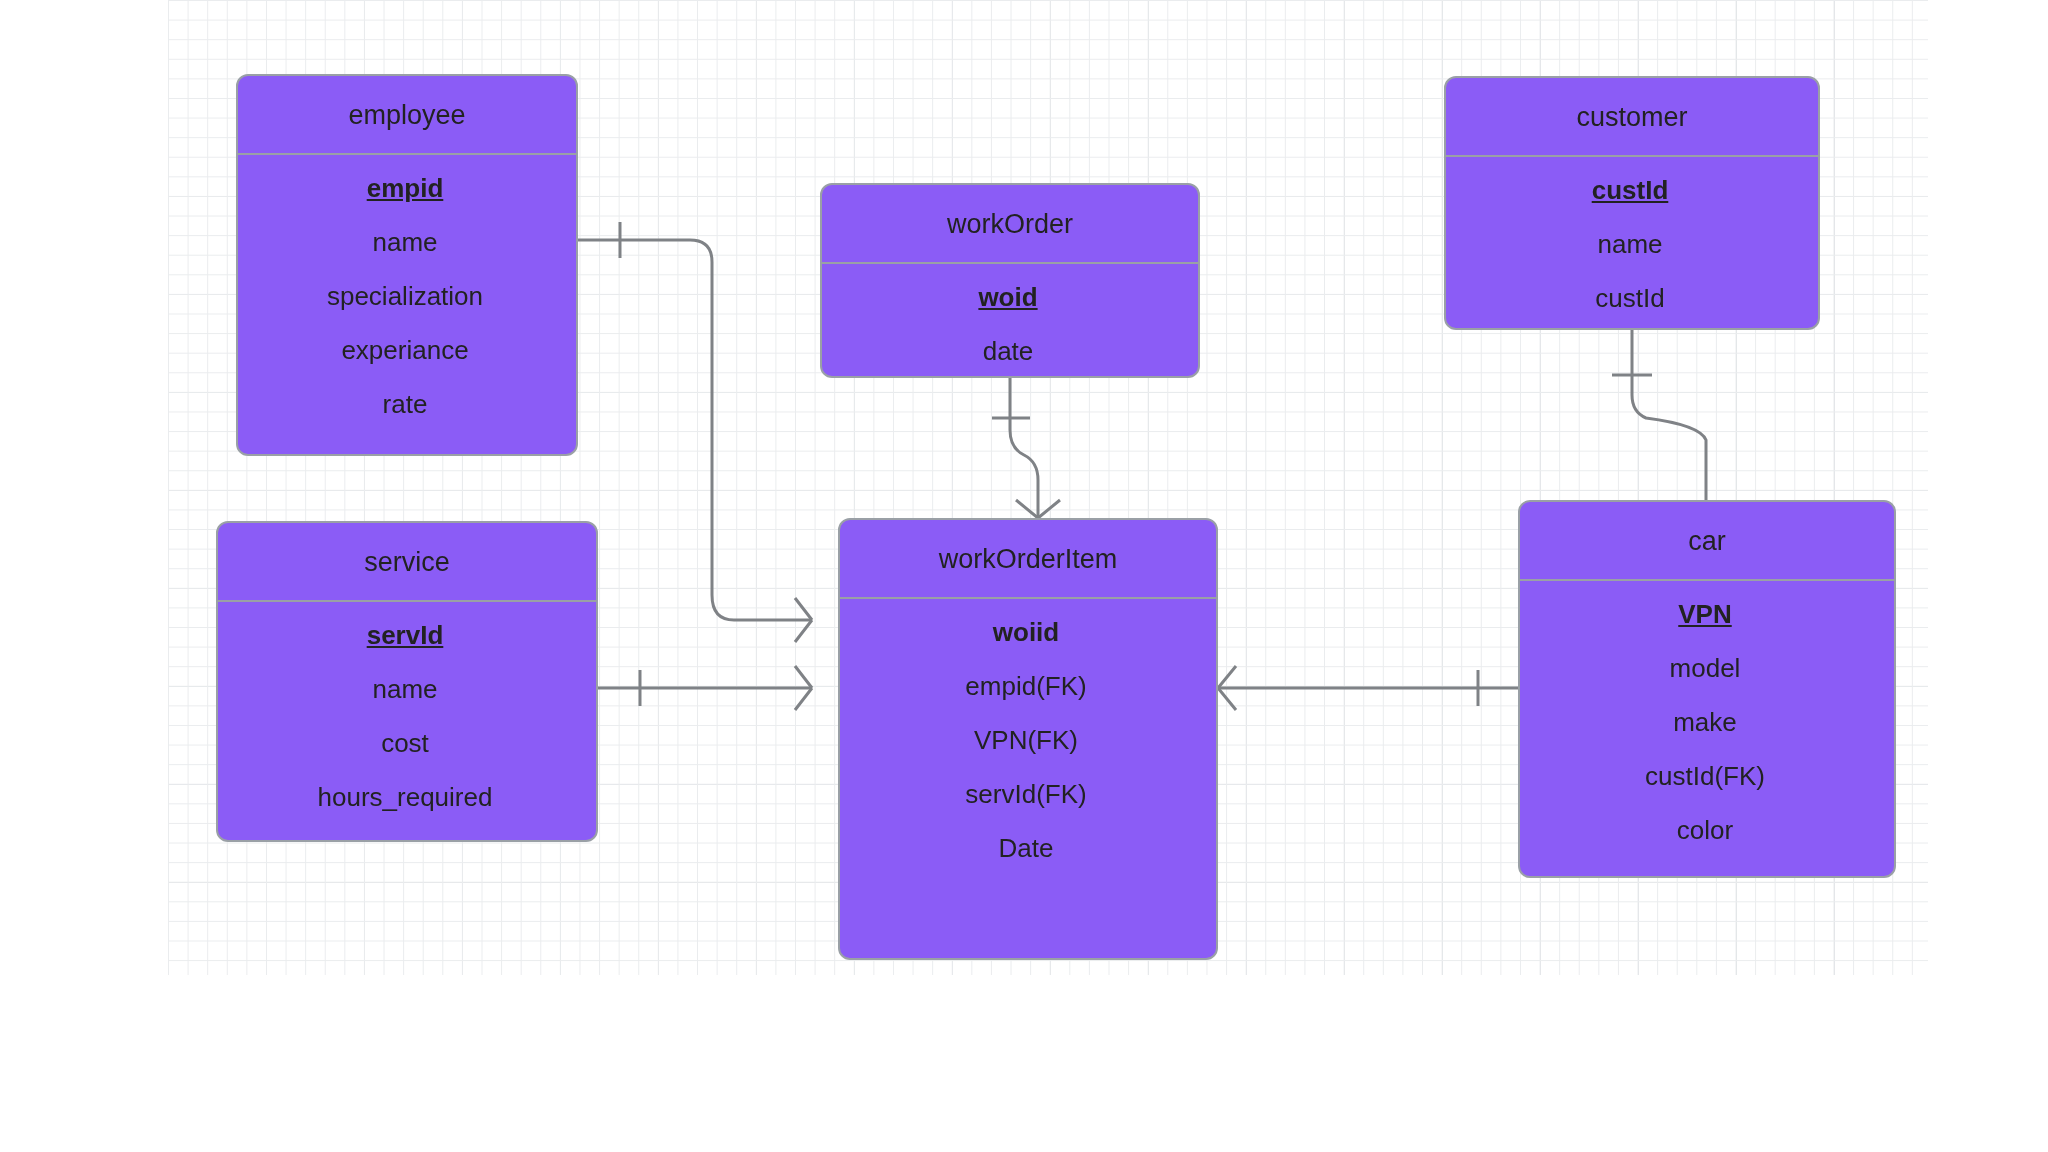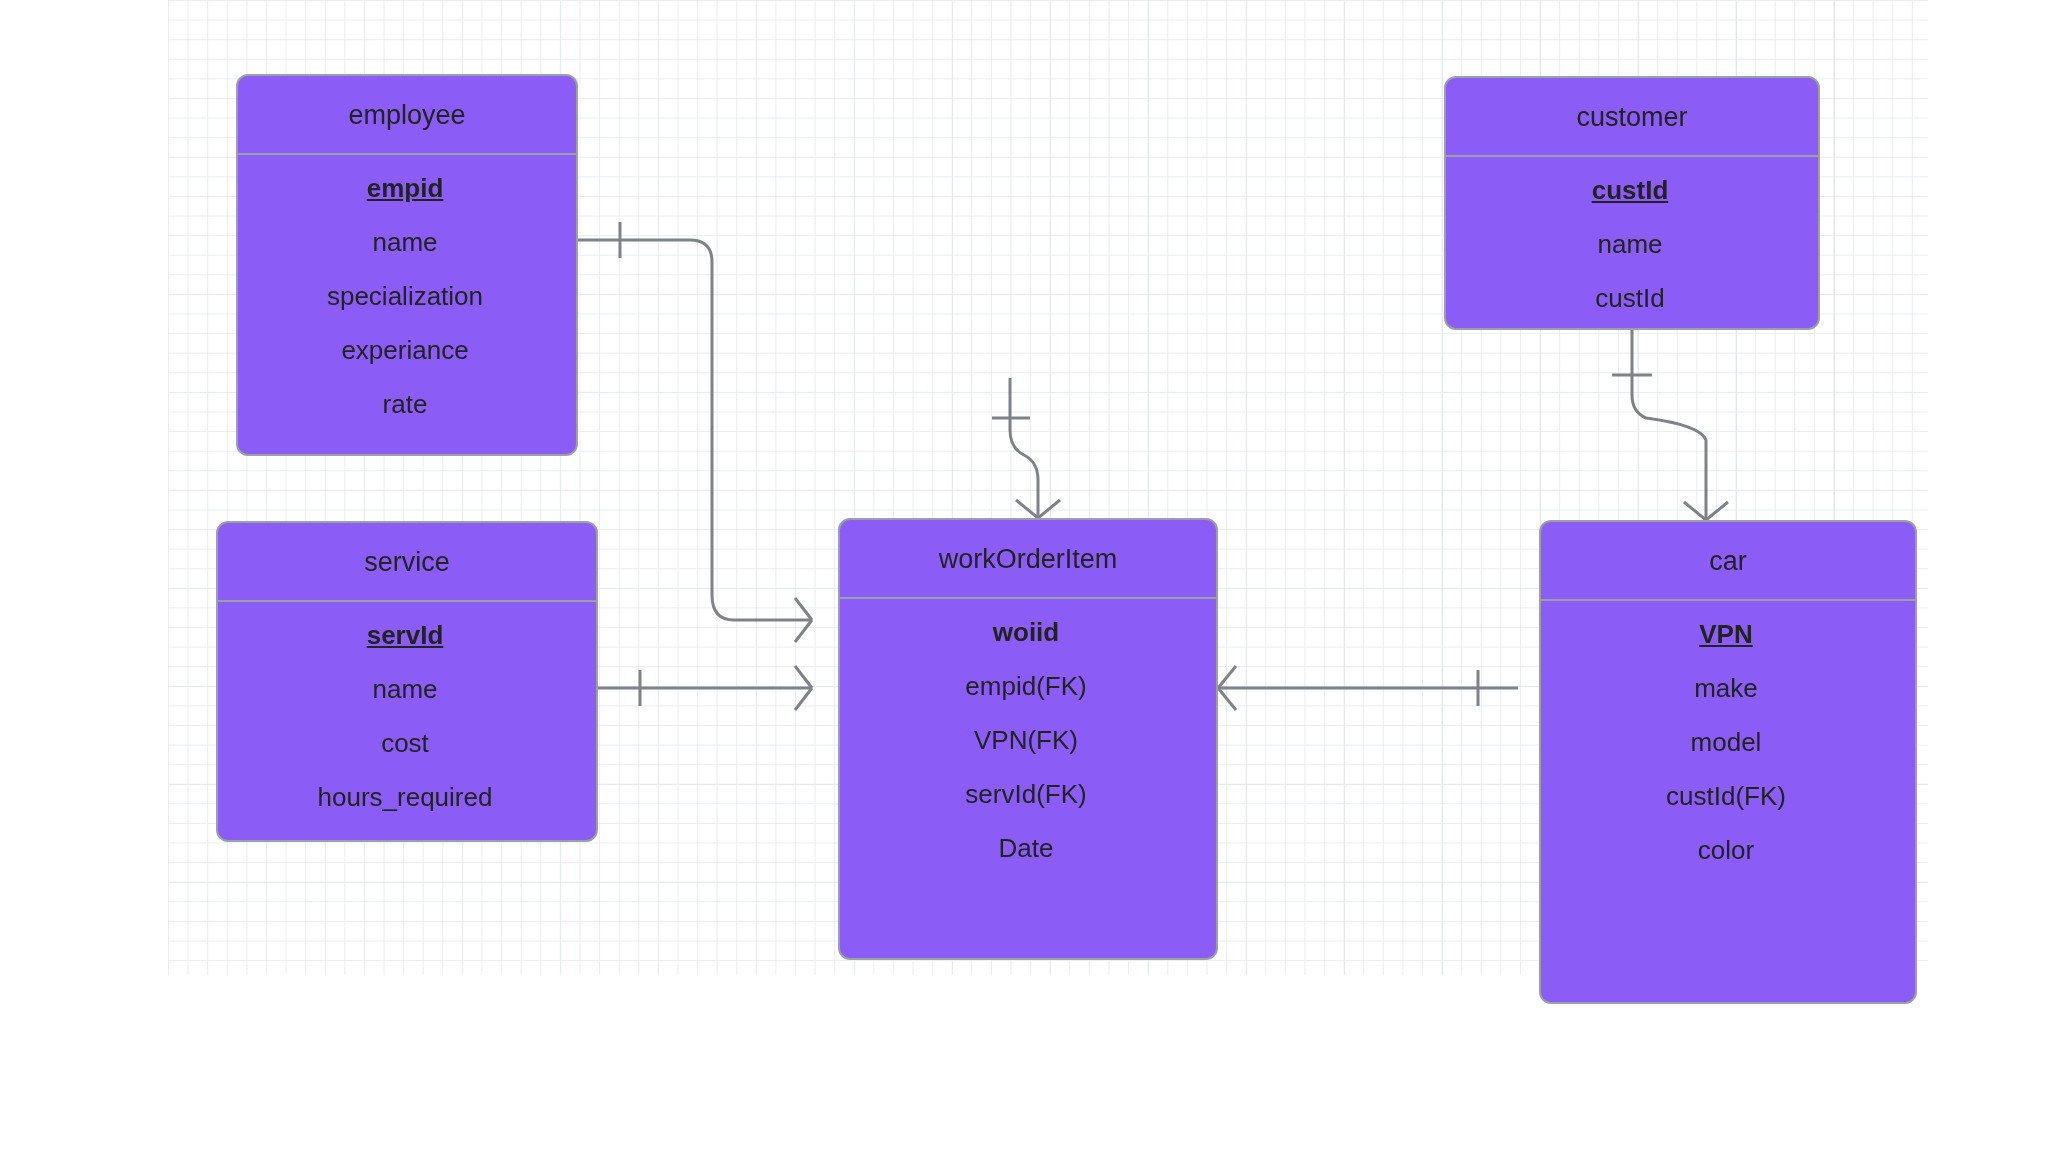--- a/index.html
+++ b/index.html
@@ -84,20 +84,28 @@
     <div class="ent-title">service</div>
     <div class="ent-sep"></div>
     <div class="ent-attrs">
       <div class="attr pk">servId</div>
       <div class="attr">name</div>
       <div class="attr">cost</div>
       <div class="attr">hours_required</div>
     </div>
   </div>
 
+  <div class="entity" style="left:820px;top:183px;width:380px;height:195px;">
+    <div class="ent-title">workOrder</div>
+    <div class="ent-sep"></div>
+    <div class="ent-attrs">
+      <div class="attr pk">woid</div>
+      <div class="attr">date</div>
+    </div>
+  </div>
 
   <div class="entity" style="left:838px;top:518px;width:380px;height:442px;">
     <div class="ent-title">workOrderItem</div>
     <div class="ent-sep"></div>
     <div class="ent-attrs">
       <div class="attr pkplain">woiid</div>
       <div class="attr">empid(FK)</div>
       <div class="attr">VPN(FK)</div>
       <div class="attr">servId(FK)</div>
       <div class="attr">Date</div>
@@ -107,25 +115,25 @@
   <div class="entity" style="left:1444px;top:76px;width:376px;height:254px;">
     <div class="ent-title">customer</div>
     <div class="ent-sep"></div>
     <div class="ent-attrs">
       <div class="attr pk">custId</div>
       <div class="attr">name</div>
       <div class="attr">custId</div>
     </div>
   </div>
 
-  <div class="entity" style="left:1518px;top:520px;width:378px;height:484px;margin-left:21px;">
+  <div class="entity" style="left:1518px;top:500px;width:378px;height:378px;">
     <div class="ent-title">car</div>
     <div class="ent-sep"></div>
     <div class="ent-attrs">
       <div class="attr pk">VPN</div>
+      <div class="attr">model</div>
       <div class="attr">make</div>
-      <div class="attr">model</div>
       <div class="attr">custId(FK)</div>
       <div class="attr">color</div>
     </div>
   </div>
 
 </div>
 
 </body></html>

